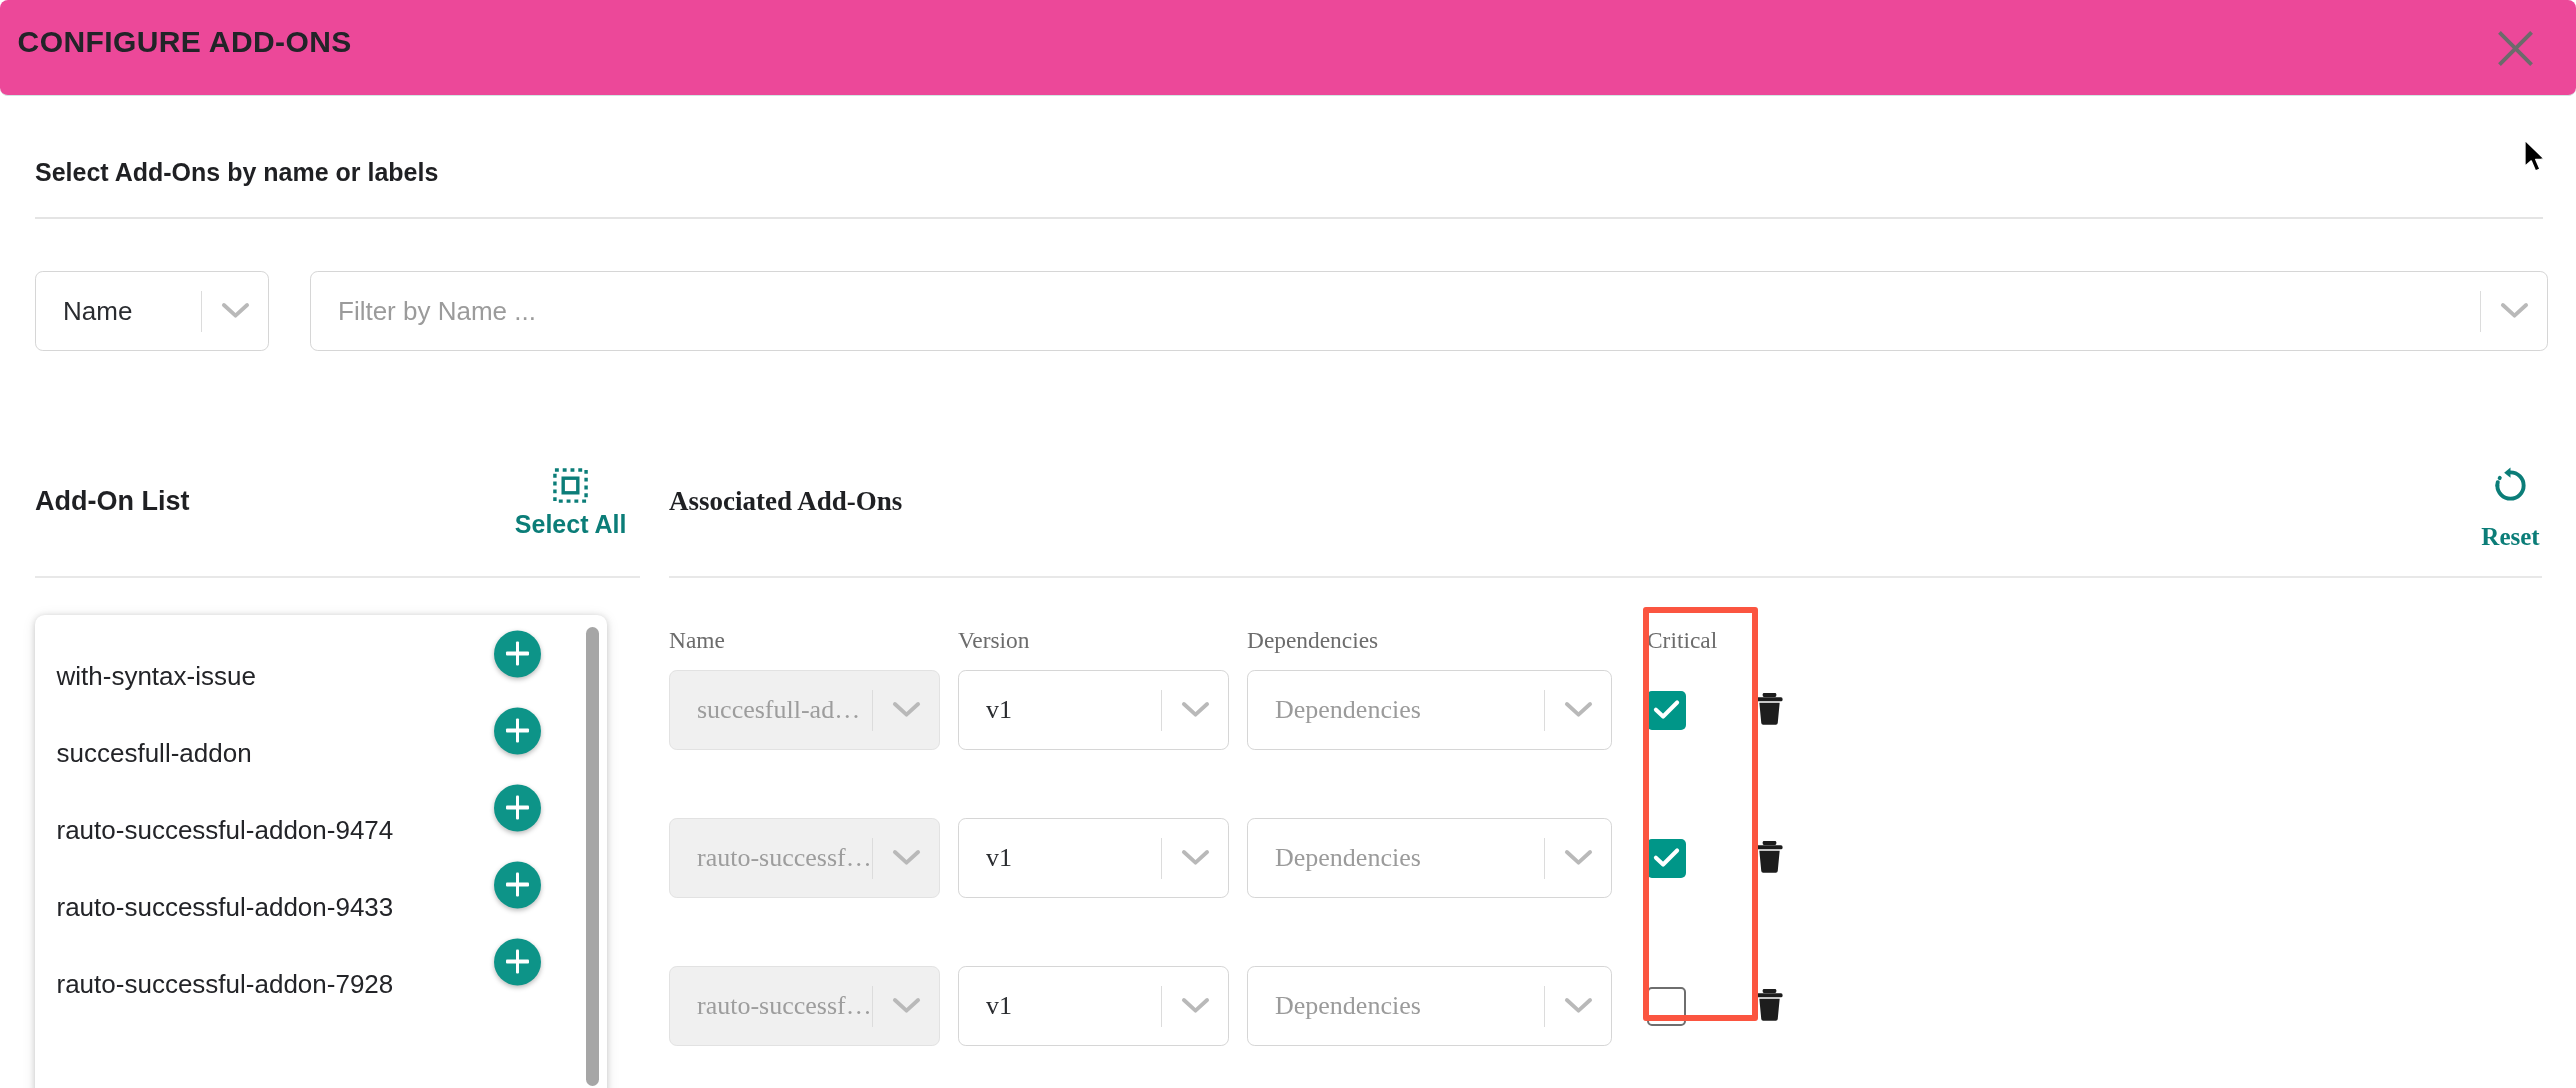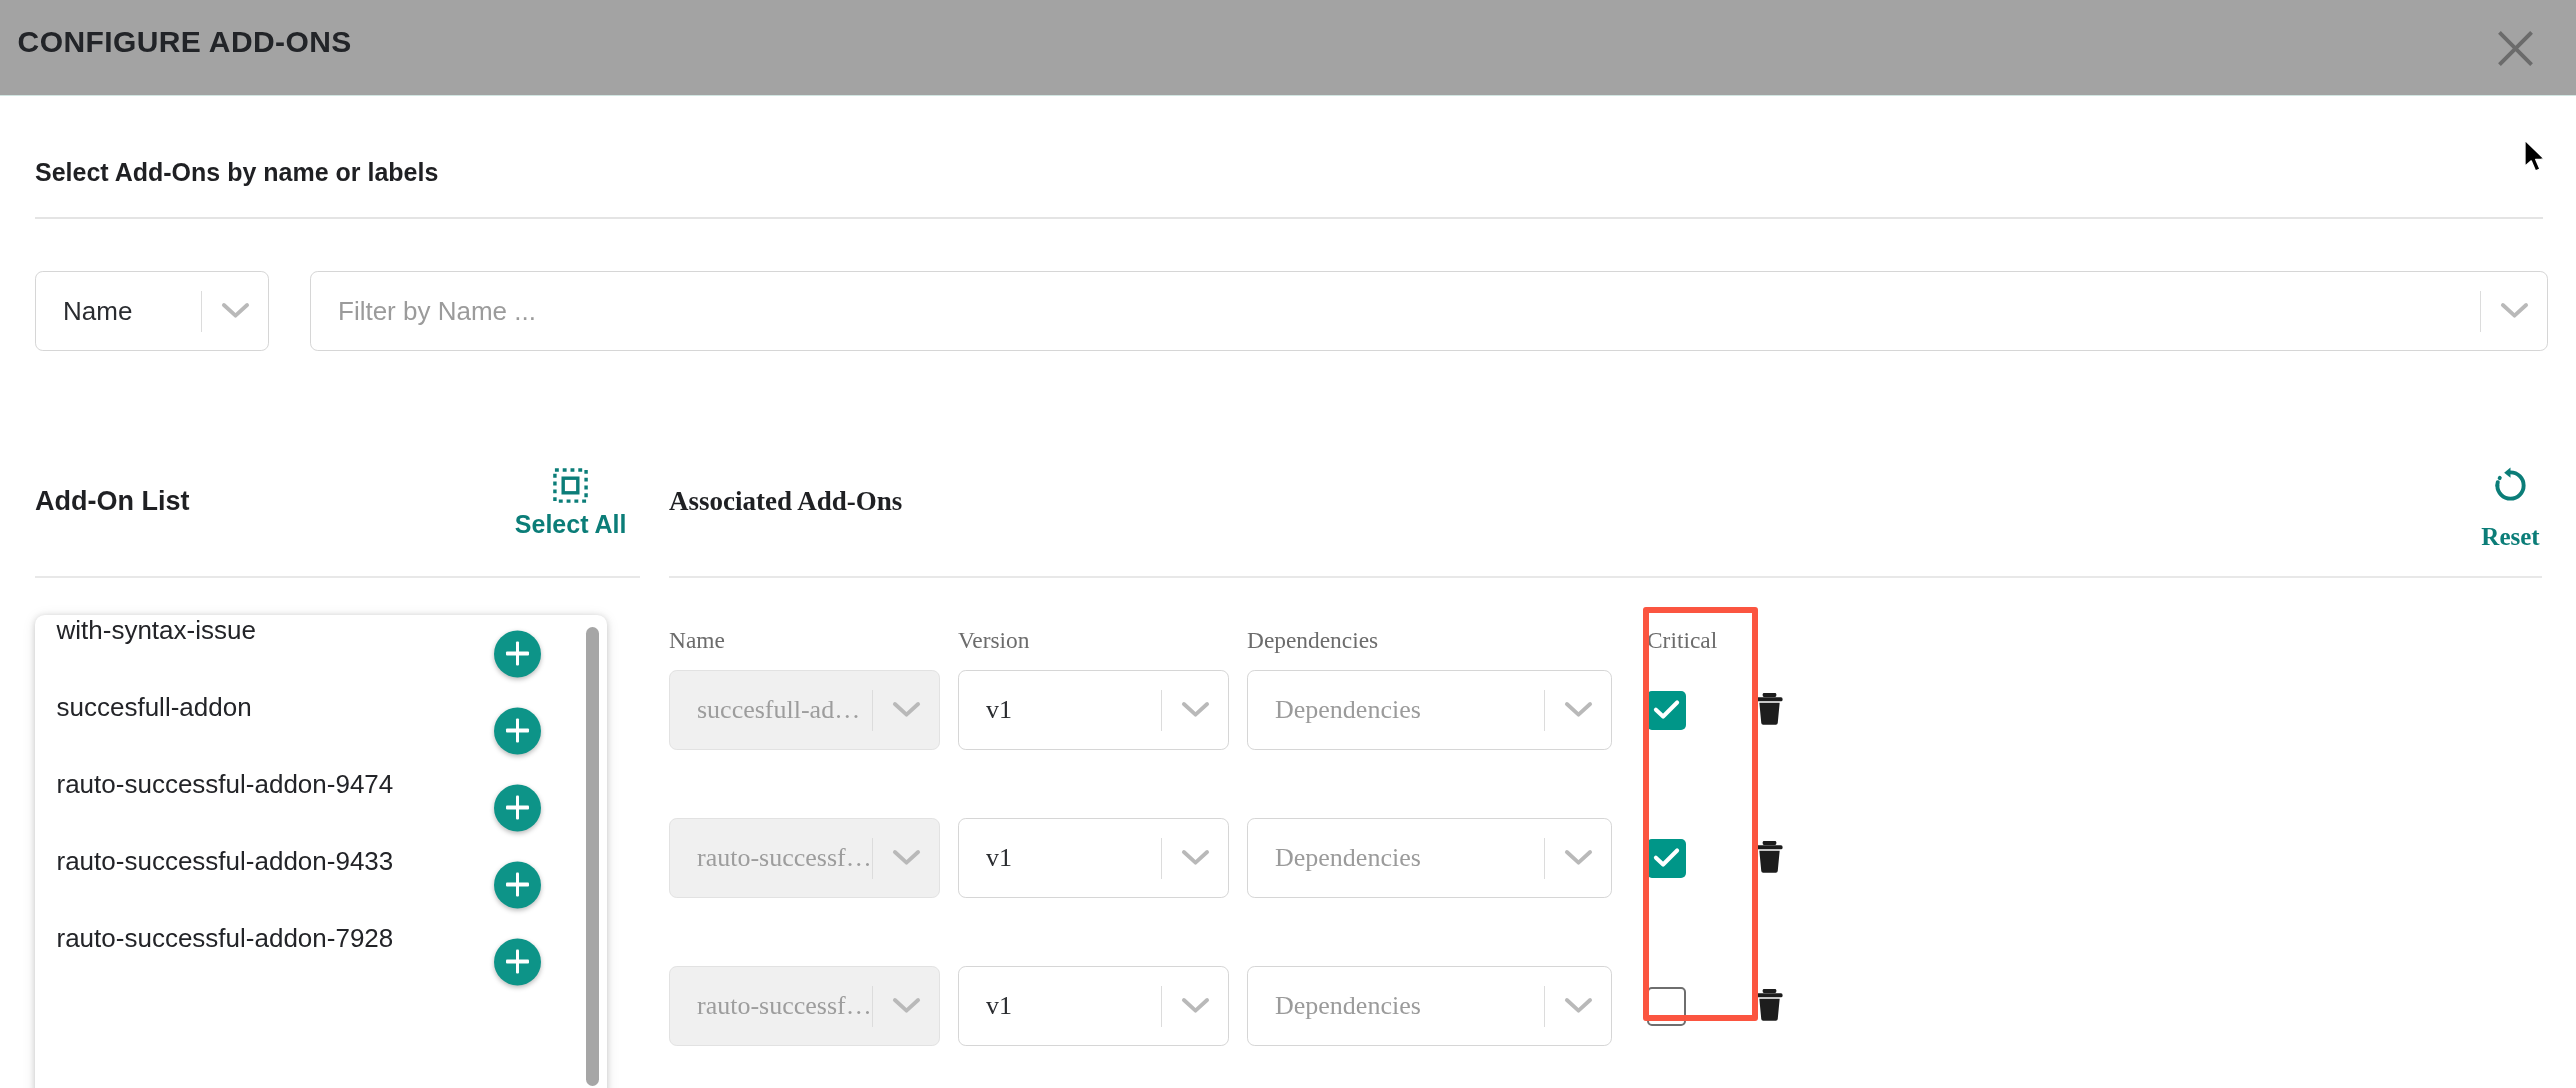--- a/index.html
+++ b/index.html
@@ -15,23 +15,24 @@
     overflow: hidden;
     position: relative;
   }
 
   
   .modal-header {
     position: absolute;
     left: 0; top: 0;
     width: 2576px;
     height: 96px;
-    background: #a3a3a3;
+    background: #ec4899;
     border-bottom: 1px solid #d2e6e2;
     box-sizing: border-box;
+    border-radius: 8px;
   }
   .modal-title {
     position: absolute;
     left: 17.6px;
     top: 25px;
     font-size: 30px;
     font-weight: bold;
     letter-spacing: 0.4px;
     color: #222428;
   }
@@ -176,21 +177,21 @@
     background: #ffffff;
     border-radius: 9.8px;
     box-shadow: 0 1px 5.9px rgba(0,0,0,0.16), 0 2.9px 13.7px rgba(0,0,0,0.10);
     overflow: hidden;
   }
   .list-inner { position: relative; }
   .list-item {
     position: relative;
     height: 77px;
     display: flex;
-    align-items: flex-start;
+    align-items: flex-end;
     cursor: pointer;
   }
   .list-item .name {
     font-size: 26px;
     color: #232428;
     padding-left: 21.5px;
     flex: 1;
     white-space: nowrap;
   }
   .fab {

